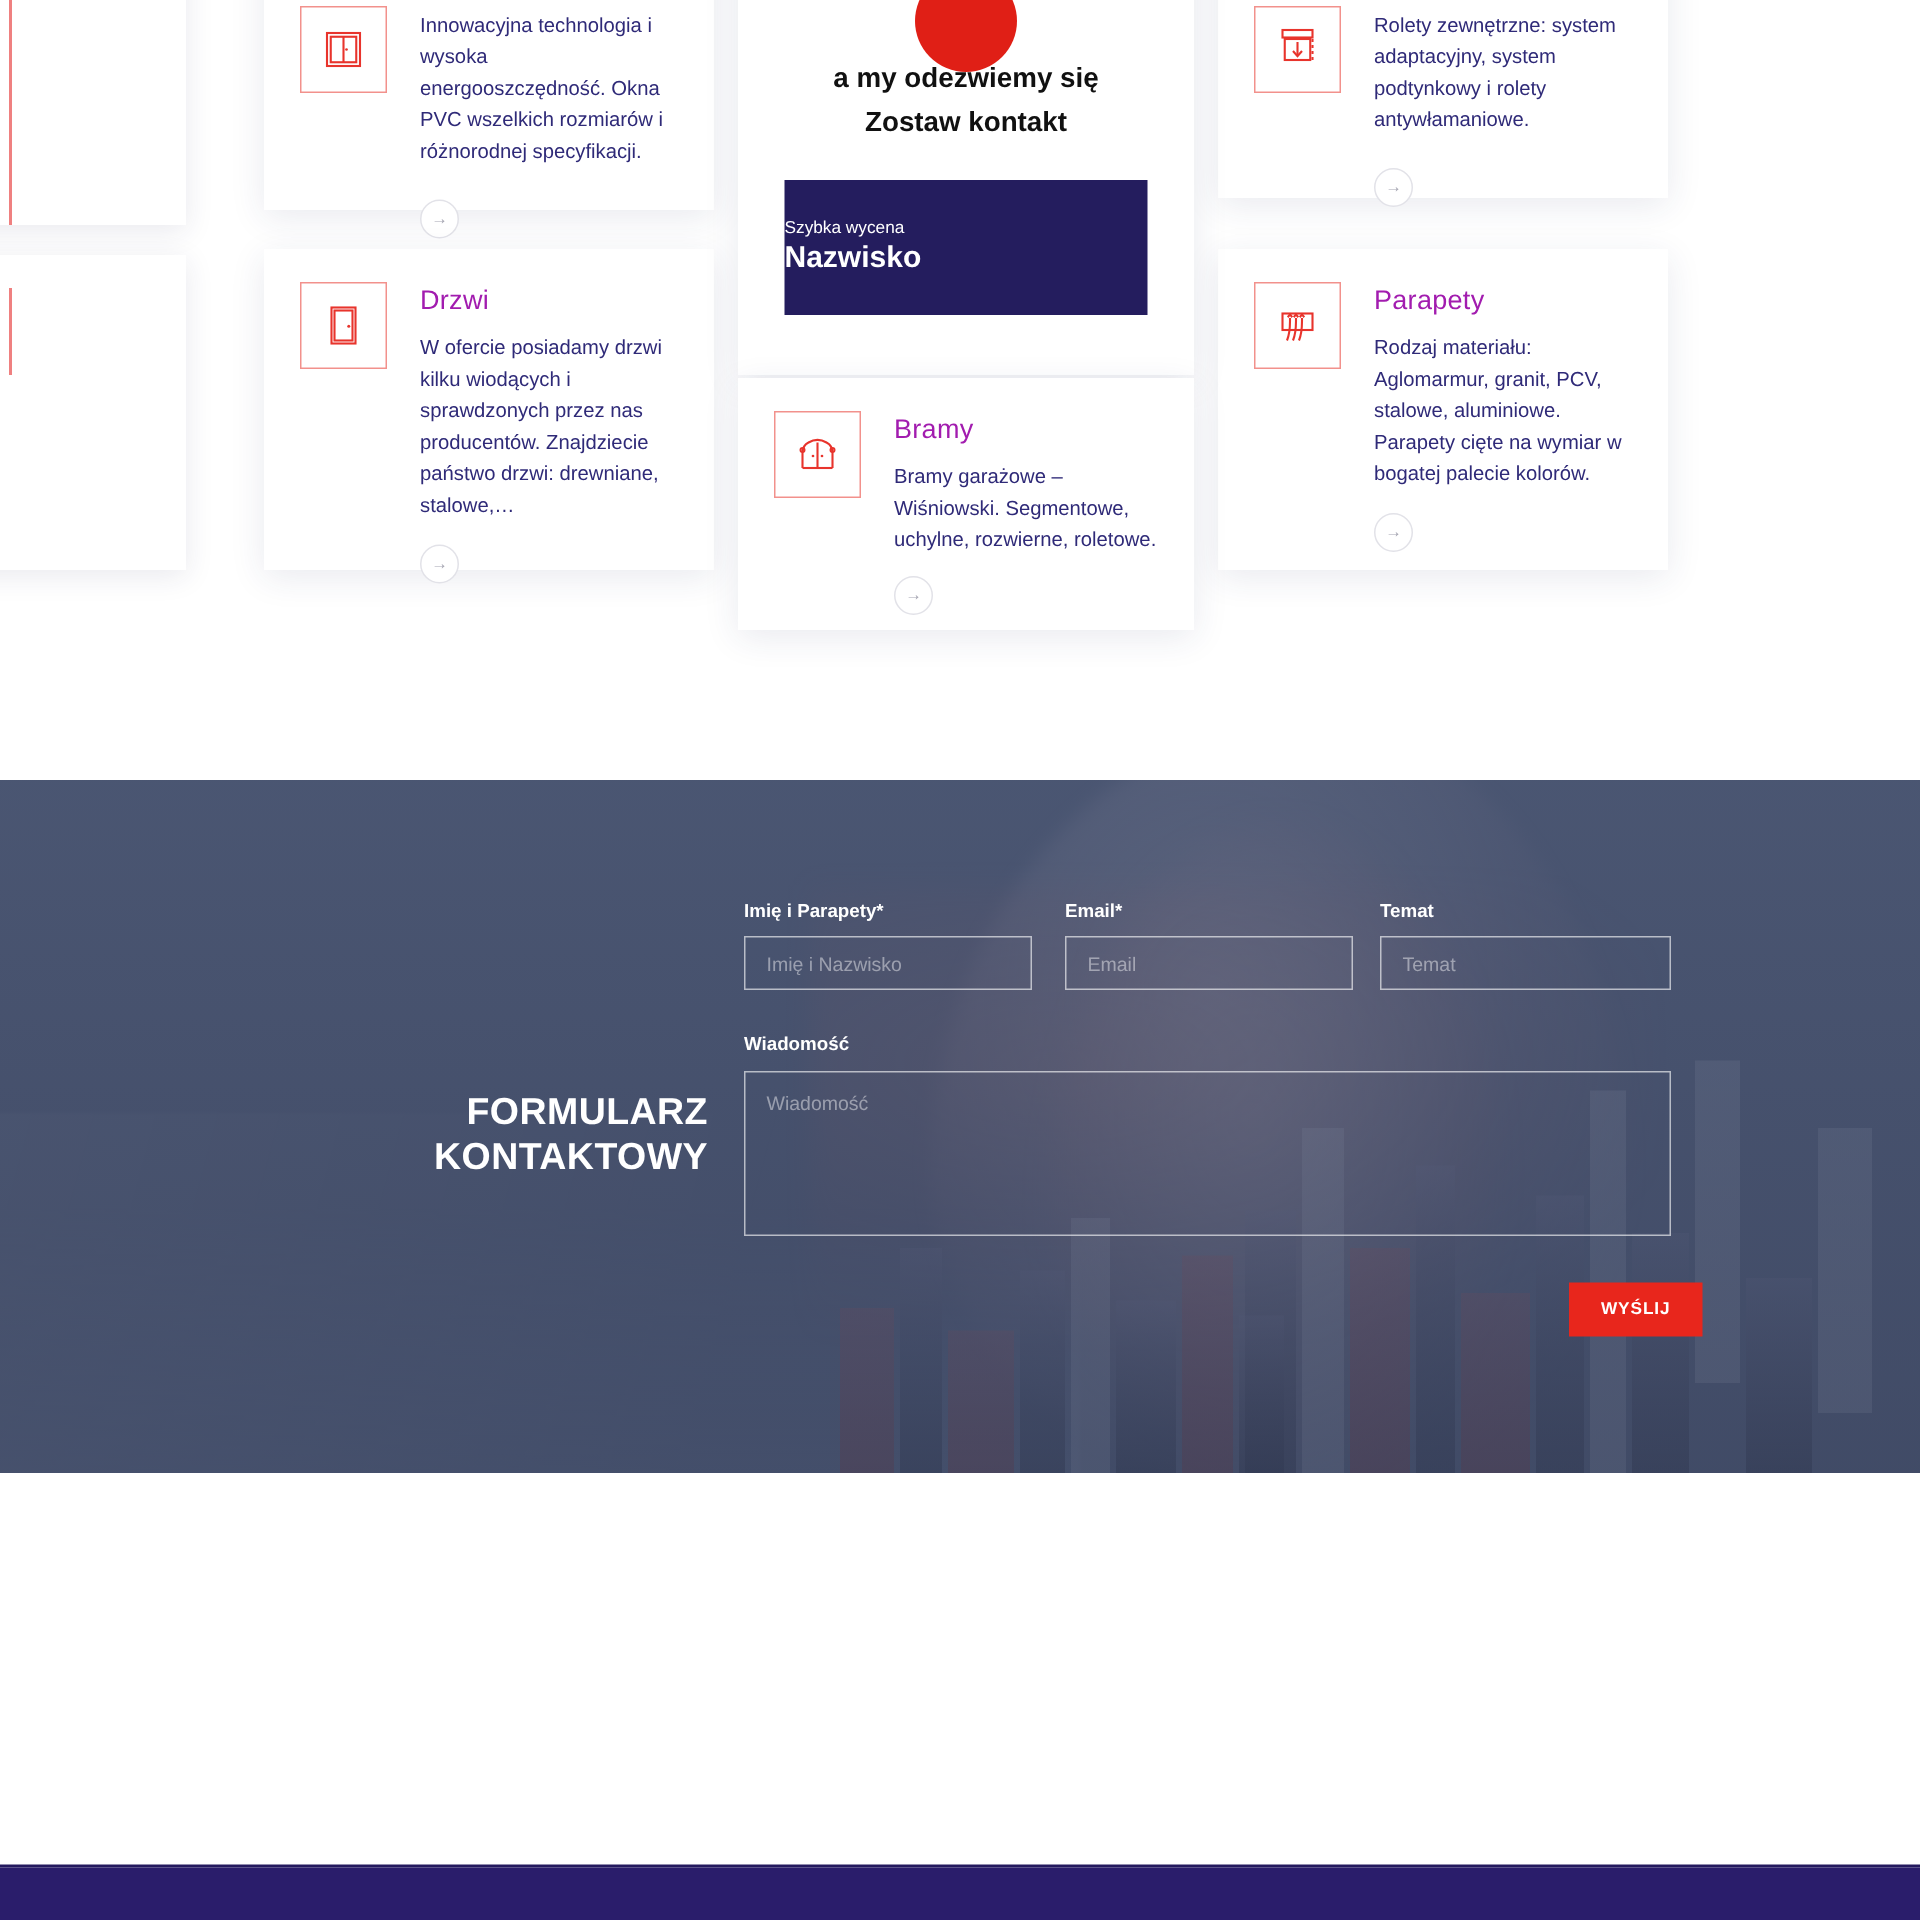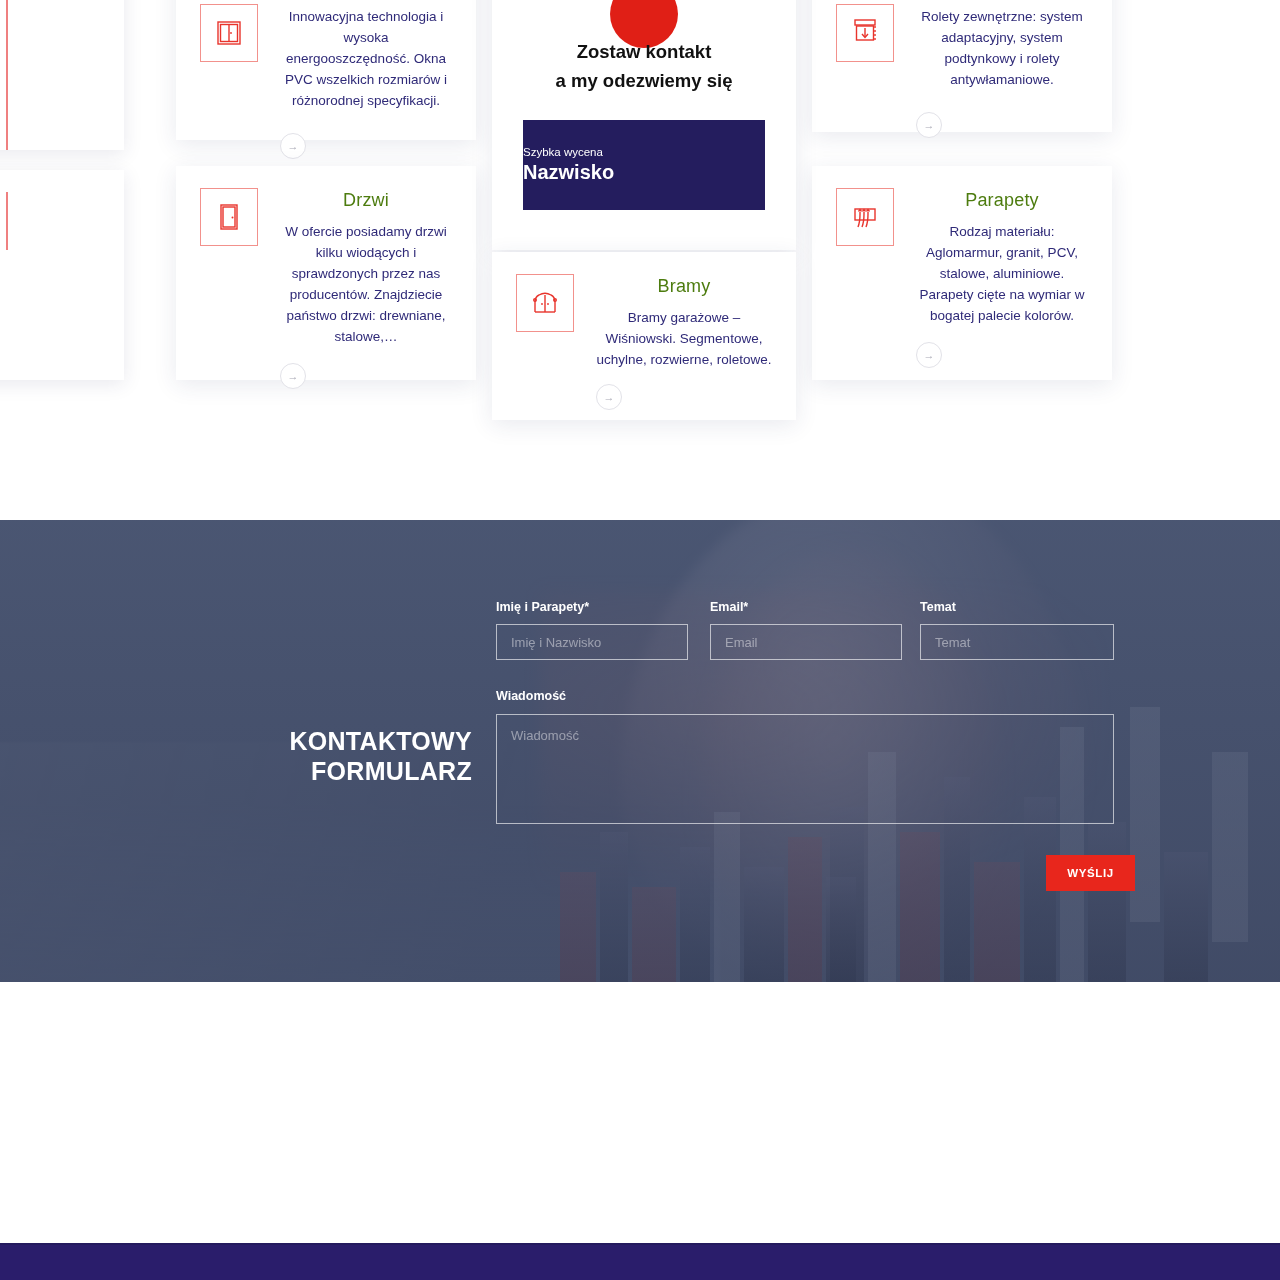--- a/index.html
+++ b/index.html
@@ -54,24 +54,24 @@
 
   .icon-box {
     width: 58px; height: 58px;
     min-width: 58px;
     border: 1px solid #f2918c;
     display: flex; align-items: center; justify-content: center;
     margin-right: 22px;
   }
   .icon-box svg { display: block; }
 
-  .card-body { flex: 1; padding-top: 2px; text-align: center; }
+  .card-body { flex: 1; padding-top: 2px; }
 
   .card-title {
-    color: #4d7c0f;
+    color: #a21caf;
     font-size: 18px;
     font-weight: 400;
     letter-spacing: .2px;
     margin-bottom: 10px;
   }
 
   .card-desc {
     color: #2f2a78;
     font-size: 13.5px;
     line-height: 21px;
@@ -348,22 +348,22 @@
           <div style="margin-top:16px;">
             <div class="arrow-btn">→</div>
           </div>
         </div>
       </div>
     </div>
 
     <div class="promo-card">
       <div class="promo-dot"></div>
       <div class="promo-h">
+        <div>a my odezwiemy się</div>
         <div>Zostaw kontakt</div>
-        <div>a my odezwiemy się</div>
       </div>
       <div class="promo-cta">
         <span class="promo-cta-small">Szybka wycena</span>
         <span class="promo-cta-big">Nazwisko</span>
       </div>
     </div>
 
     <div class="card" style="left:492px; top:252px; width:304px; height:168px; z-index:5;">
       <div class="card-inner">
         <div class="icon-box">
@@ -419,22 +419,22 @@
         <div class="bld red" style="left:228px; width:34px; height:145px;"></div>
         <div class="bld" style="left:266px; width:30px; height:105px;"></div>
       </div>
       <div class="bg-tint"></div>
     </div>
   </section>
 
   <div class="contact-content">
 
     <div class="form-heading">
+      <div>FORMULARZ</div>
       <div>KONTAKTOWY</div>
-      <div>FORMULARZ</div>
     </div>
 
     <div class="field-label" style="left:496px; top:600px;">Imię i Parapety*</div>
     <input class="ctl" type="text" style="left: 496px; top: 624px; width: 192px; height: 36px;" placeholder="Imię i Nazwisko">
 
     <div class="field-label" style="left:710px; top:600px;">Email*</div>
     <input class="ctl" type="text" style="left: 710px; top: 624px; width: 192px; height: 36px;" placeholder="Email">
 
     <div class="field-label" style="left:920px; top:600px;">Temat</div>
     <input class="ctl" type="text" style="left: 920px; top: 624px; width: 194px; height: 36px;" placeholder="Temat">

